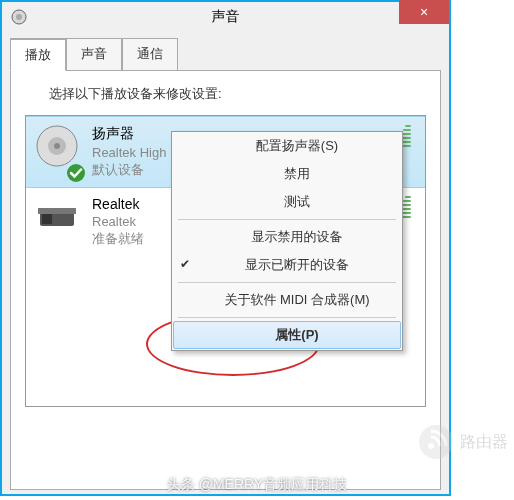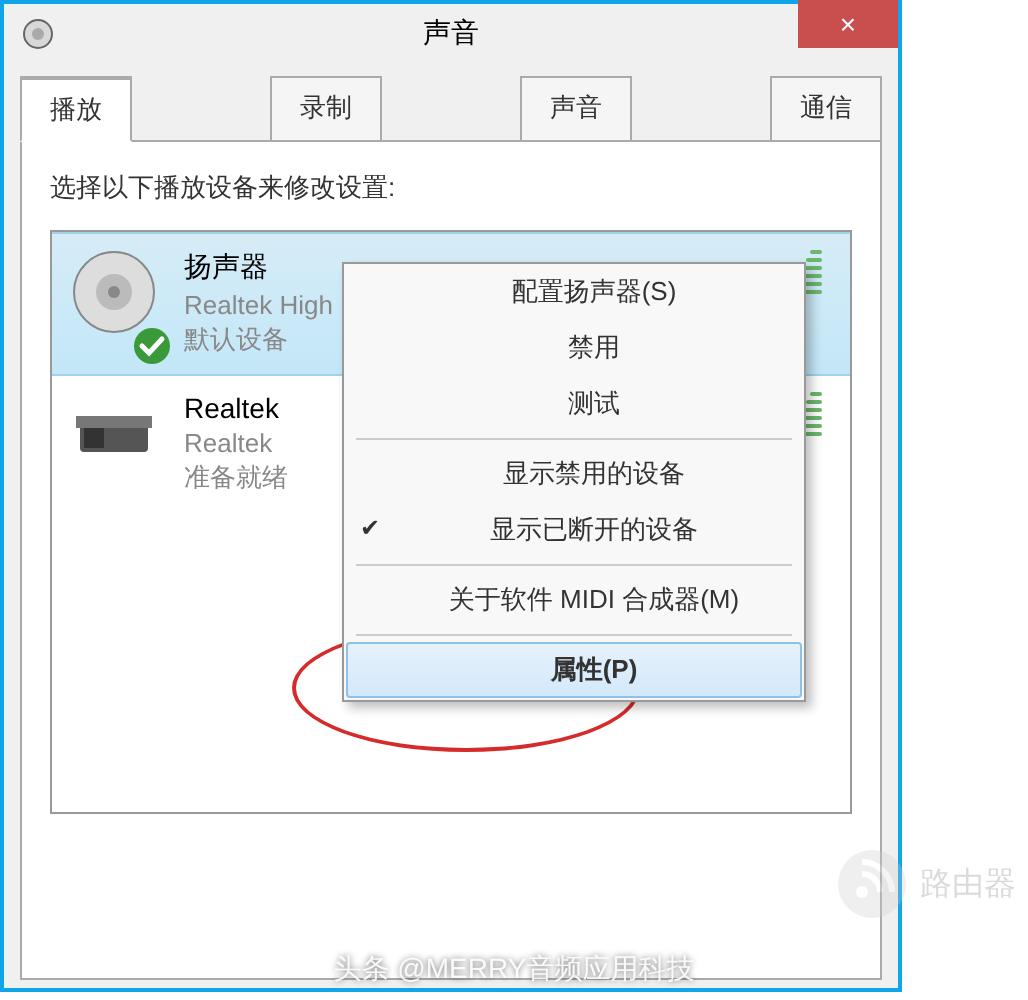--- a/index.html
+++ b/index.html
@@ -52,21 +52,20 @@
     display: flex;
     align-items: center;
     justify-content: center;
     font-size: 14px;
   }
   .tabs {
     display: flex;
     padding: 6px 8px 0 8px;
     gap: 0;
     border-bottom: none;
-    justify-content: space-between;
   }
   .tab {
     padding: 6px 14px;
     border: 1px solid #aaa;
     background: #f5f5f5;
     font-size: 13px;
     margin-right: 0;
     cursor: pointer;
     position: relative;
   }
@@ -83,20 +82,21 @@
     background: #fff;
     padding: 14px 14px;
     height: 420px;
     box-sizing: border-box;
     position: relative;
   }
   .instruction {
     color: #333;
     margin-bottom: 12px;
     font-size: 13px;
+    margin-left: 24px;
   }
   .device-list {
     border: 1px solid #999;
     height: 290px;
     position: relative;
     overflow: visible;
   }
   .device-item {
     display: flex;
     padding: 8px 10px;
@@ -218,21 +218,20 @@
         </svg>
     </span>
     <span class="titlebar-title">声音</span>
     <div class="close-btn">
       <span>×</span>
     </div>
   </div>
 
   <div class="tabs">
     <div class="tab active">播放</div>
-    <div class="tab">录制</div>
     <div class="tab">声音</div>
     <div class="tab">通信</div>
   </div>
 
   <div class="tab-content">
     <div class="instruction">选择以下播放设备来修改设置:</div>
 
     <div class="device-list">
 
       <div class="device-item selected">

